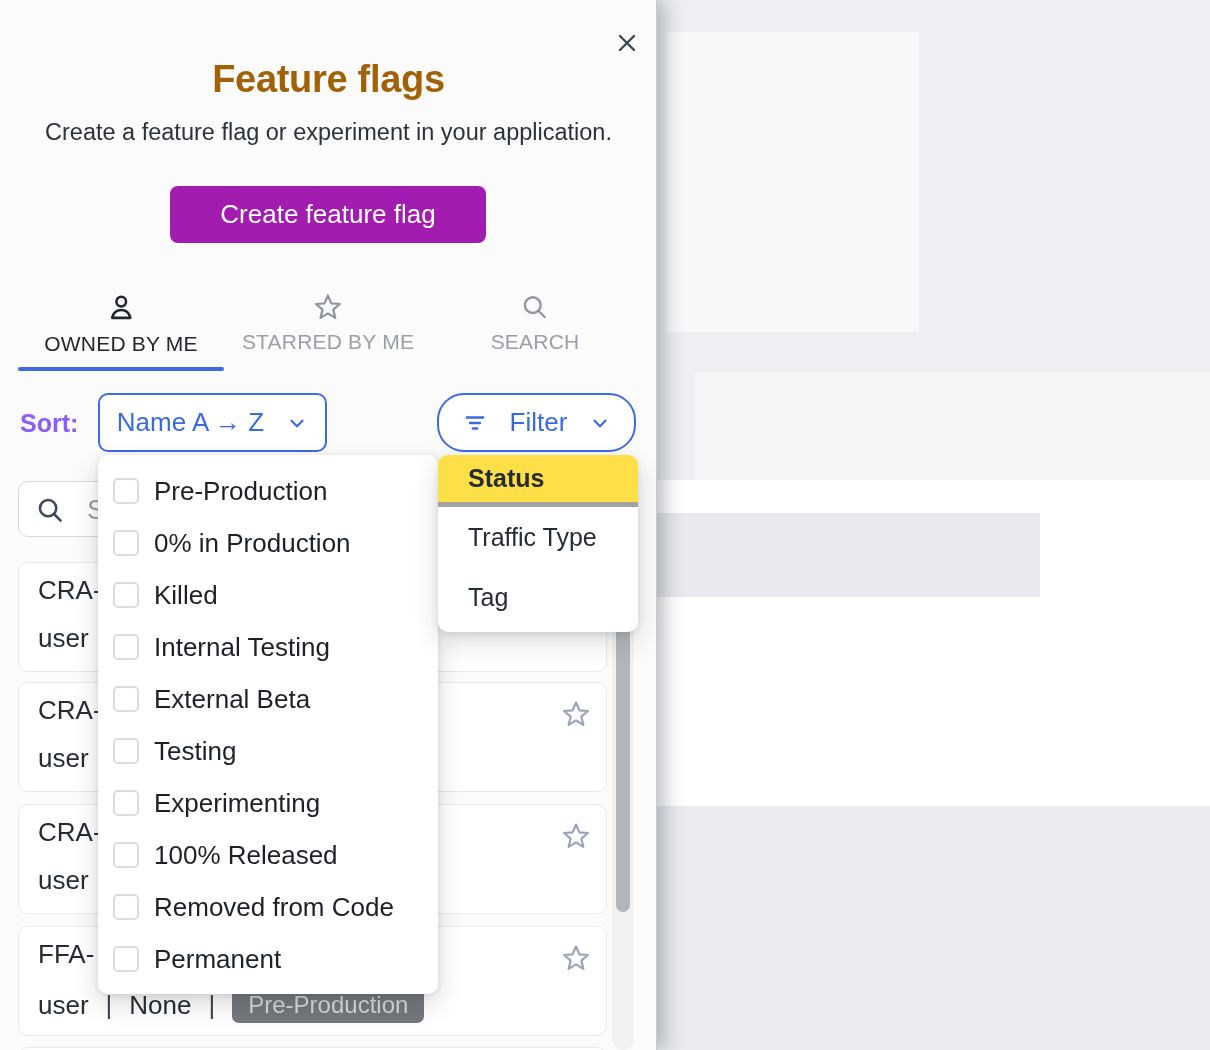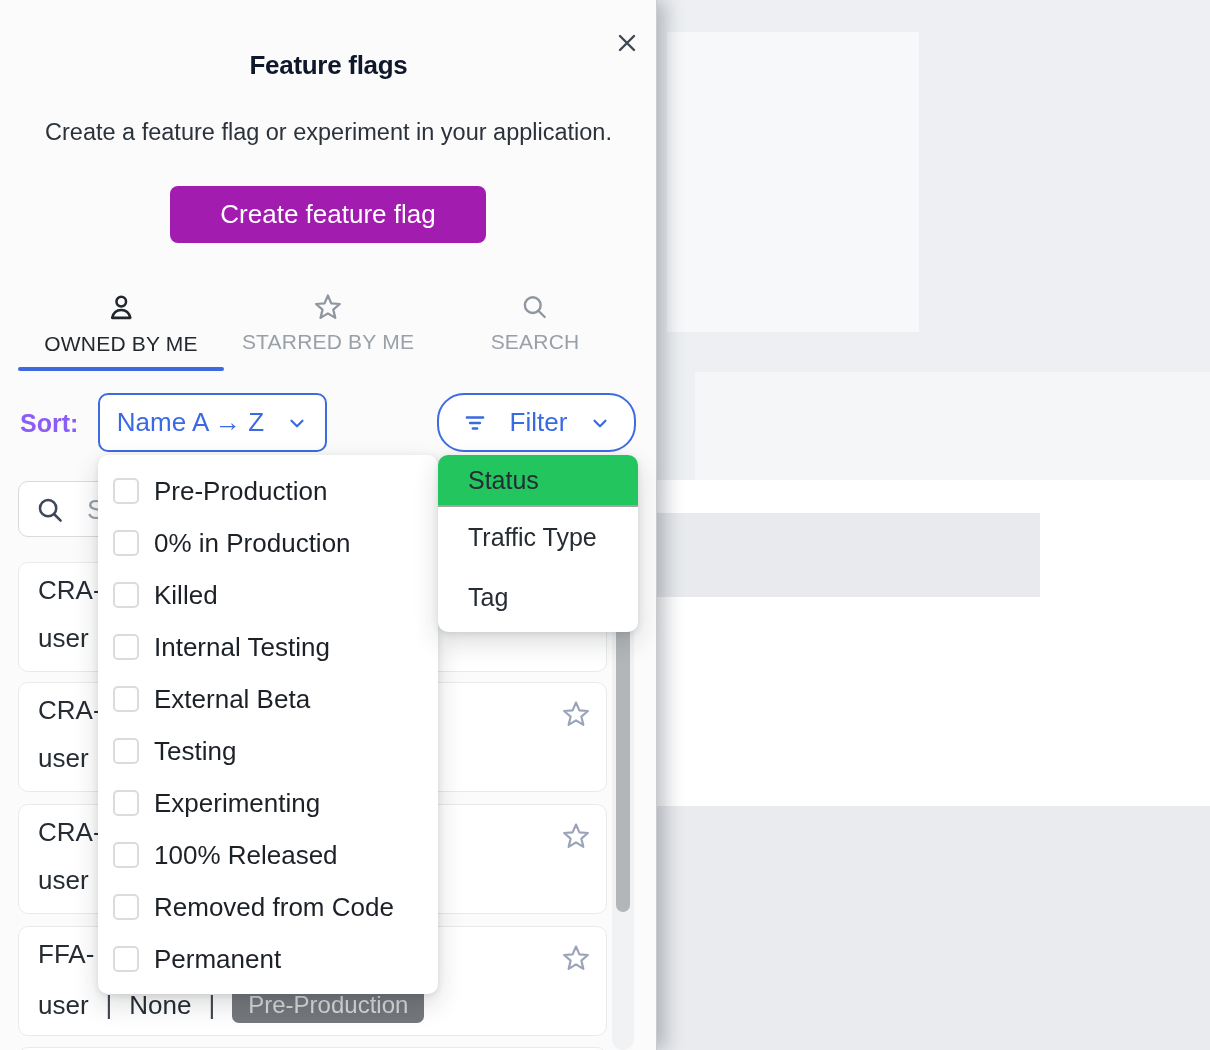--- a/index.html
+++ b/index.html
@@ -14,22 +14,22 @@
   .pg-light-band { position:absolute; left:38px; top:372px; width:515px; height:108px; background:#f4f6f8; }
   .pg-gray-bar   { position:absolute; left:0; top:513px; width:383px; height:84px; background:#e8eaed; }
   .pg-gray-block { position:absolute; left:0; top:806px; width:553px; height:244px; background:#e9ebee; }
 
   
   .panel { position:absolute; left:0; top:0; width:657px; height:1050px; background:#fbfbfb;
            border-right:1px solid #c9cbcf; box-shadow:8px 0 18px rgba(40,45,60,.30); }
 
   .close-btn { position:absolute; left:614px; top:28px; width:30px; height:30px; background:none; border:none; cursor:pointer; z-index:6; }
 
-  .title    { position:absolute; left:0; top:50px; width:657px; text-align:center;
-              font-size:26px; font-weight:700; color:#0f172a; letter-spacing:-0.3px; }
+  .title    { position:absolute; left:0; top:58px; width:657px; text-align:center;
+              font-size:38px; font-weight:700; color:#a16207; letter-spacing:-0.3px; }
   .subtitle { position:absolute; left:0; top:119px; width:657px; text-align:center;
               font-size:23.5px; color:#2c323a; white-space:nowrap; }
 
   .create-btn { position:absolute; left:170px; top:186px; width:316px; height:57px;
                 background:#a21caf; color:#fff; font-size:26px; font-family:inherit;
                 border:none; border-radius:8px; cursor:pointer; }
 
   
   .tab { position:absolute; top:292px; display:flex; flex-direction:column; align-items:center;
          gap:8px; transform:translateX(-50%); cursor:pointer;text-align:right; }
@@ -76,21 +76,21 @@
   .dd-item { height:52px; display:flex; align-items:center; cursor:pointer; }
   .dd-item .cb { width:26px; height:26px; margin-left:15px; border:2px solid #d9dcdf; border-radius:5px;
                  background:#fff; flex:0 0 auto; cursor:pointer; }
   .dd-item .txt { margin-left:15px; font-size:26px; color:#1c2127; white-space:nowrap; }
 
   
   .filter-menu { position:absolute; left:438px; top:455px; width:200px; height:177px; background:#fff;
                  border-radius:10px; box-shadow:0 10px 26px rgba(25,30,40,.16), 0 2px 6px rgba(25,30,40,.10);
                  z-index:21; overflow:hidden; }
   .fm-item { display:flex; align-items:center; padding-left:30px; font-size:25px; color:#262c33; cursor:pointer; }
-  .fm-item.hl { height:52px; background:#22c55e; border-bottom:2px solid #a3a3a3; }
+  .fm-item.hl { height:52px; background:#fde047; border-bottom:5px solid #a3a3a3;font-weight:bold; }
   .fm-item.plain { height:60px; }
 
   svg { display:block; }
 </style>
 </head>
 <body>
 
 <div class="stage">
 
   <div class="page">

